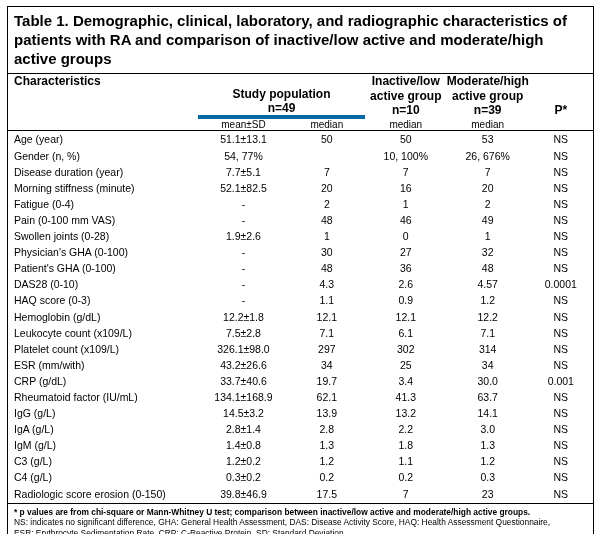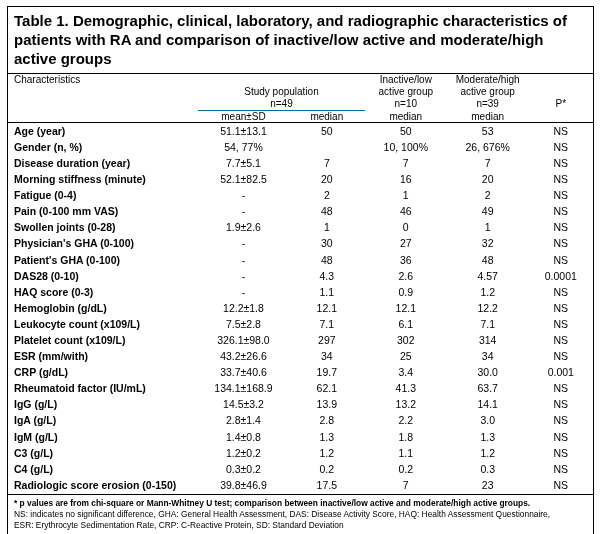--- a/index.html
+++ b/index.html
@@ -36,53 +36,53 @@
   table.main {
     border-collapse: collapse;
     width: 100%;
     table-layout: fixed;
   }
   table.main td, table.main th {
     padding: 0;
     vertical-align: bottom;
   }
   .hdr-row th {
-    font-size: 10px;
-    font-weight: normal;
+    font-size: 12px;
+    font-weight: bold;
     text-align: center;
     padding: 4px 2px 2px 2px;
     line-height: 1.2;
   }
   .hdr-row th.left {
     text-align: left;
     padding-left: 6px;
     vertical-align: top;
   }
   .sub-row td {
     font-size: 10px;
     font-weight: normal;
     text-align: center;
     padding: 2px 2px 3px 2px;
     border-bottom: 1px solid #000000;
   }
   .sub-row td.left {
     border-bottom: 1px solid #000000;
   }
   .spanline {
-    border-bottom: 1px solid #0369a1;
+    border-bottom: 4px solid #0369a1;
   }
   tbody.body td {
     font-size: 10.5px;
     padding: 2.05px 2px;
     text-align: center;
   }
   tbody.body td.label {
     text-align: left;
     padding-left: 6px;
-    font-weight: bold;
+    font-weight: normal;
   }
   tbody.body tr.last td {
     border-bottom: 1px solid #000000;
     padding-bottom: 3px;
   }
   .footnote {
     font-size: 8.4px;
     line-height: 1.3;
     padding: 3px 6px 4px 6px;
   }

